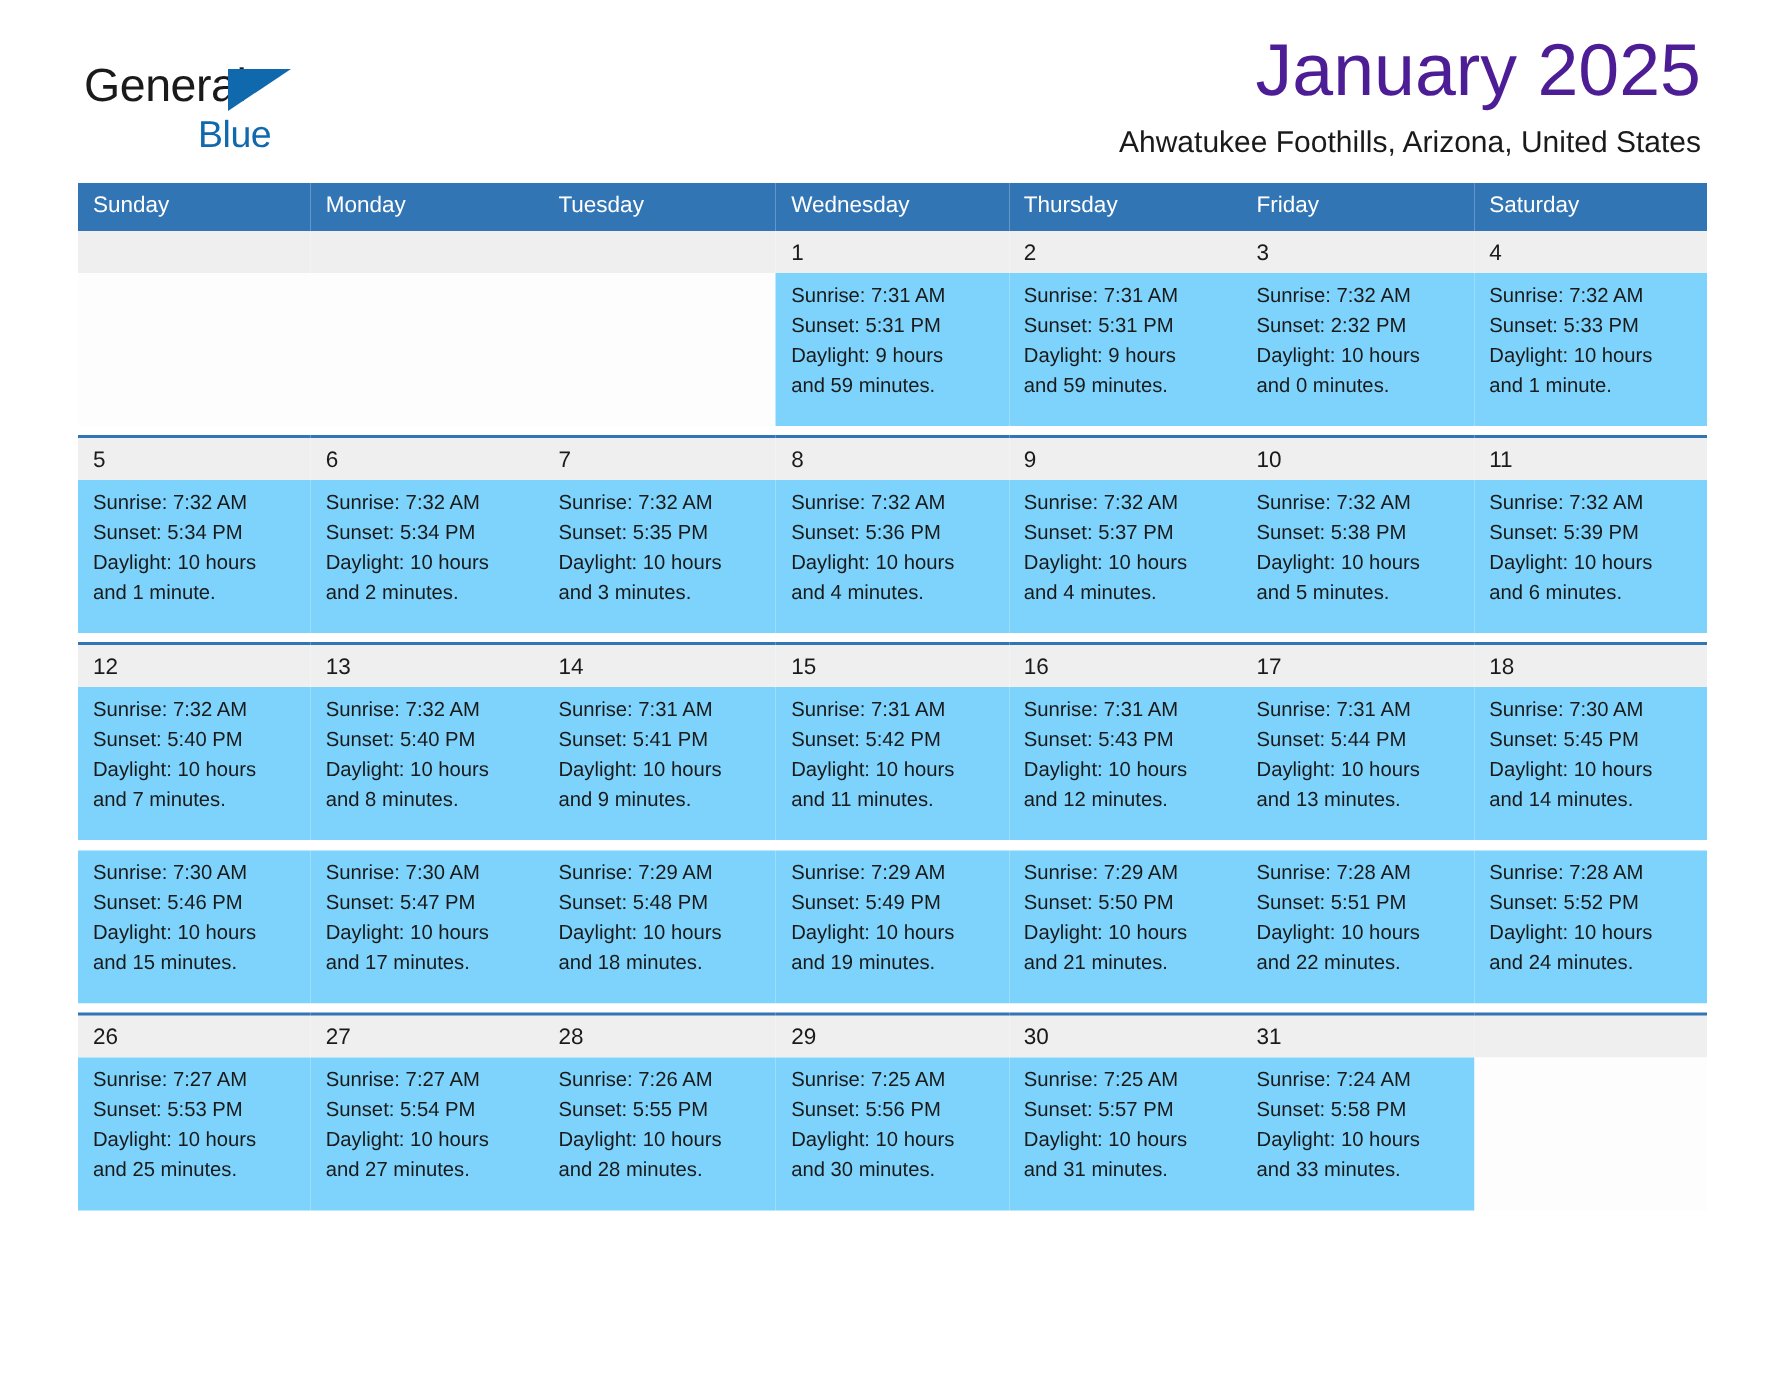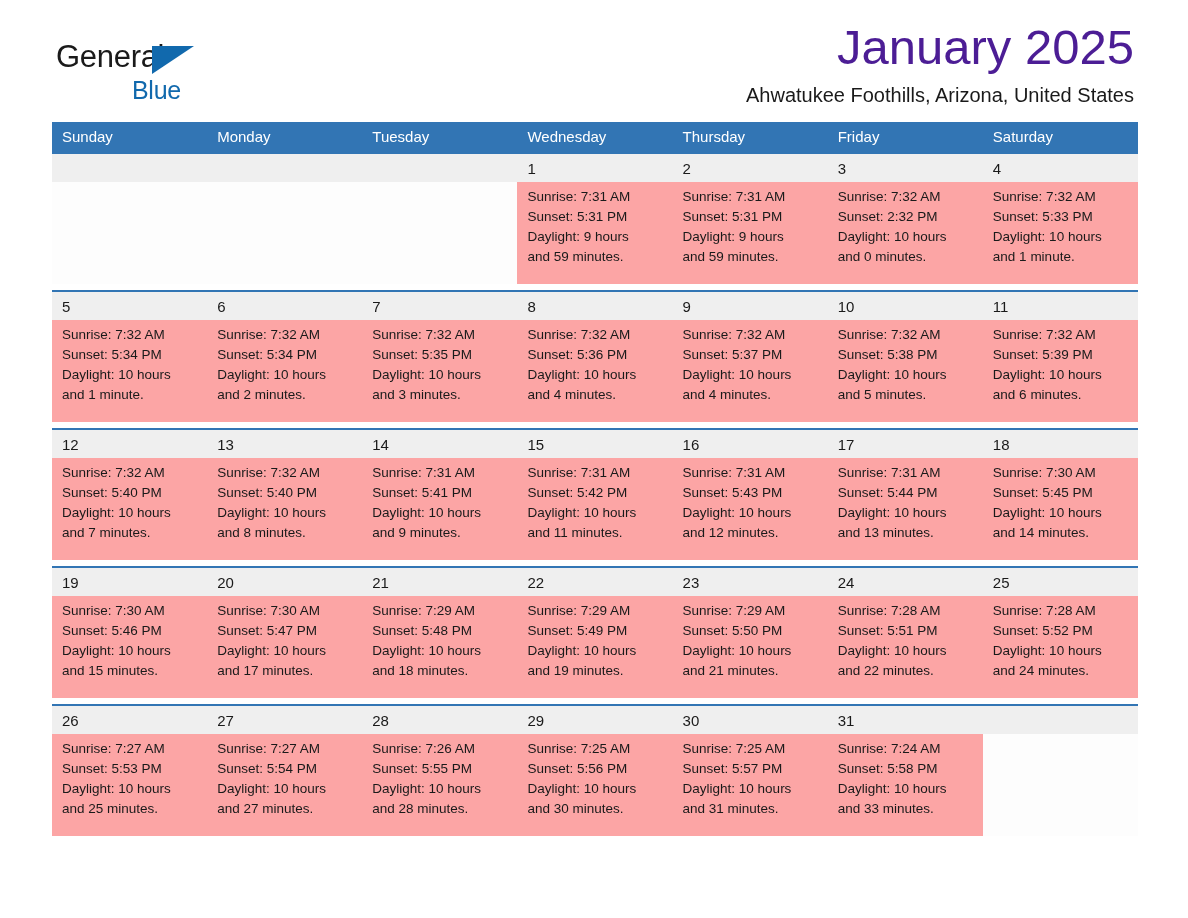--- a/index.html
+++ b/index.html
@@ -108,21 +108,21 @@
     color: #1a1a1a;
     padding: 6px 0 5px 10px;
     height: 25px;
     vertical-align: top;
     border-top: 2px solid #3275b4;
   }
   tr.daynum-row.first td { border-top: none; }
   tr.daynum-row td.blank { background: #efefef; }
 
   tr.info-row td {
-    background: #fca5a5;
+    background: #7dd3fc;
     font-size: 13.5px;
     line-height: 20px;
     color: #1a1a1a;
     padding: 5px 8px 13px 10px;
     height: 102px;
     vertical-align: top;
   }
   tr.info-row td .line { display: block; white-space: nowrap; }
   tr.info-row td.blank { background: #fdfdfd; }
   tr.spacer-row td { height: 7px; background: #ffffff; padding: 0; }
@@ -312,29 +312,20 @@
           <td class="">
             <span class="line">Sunrise: 7:30 AM</span>
             <span class="line">Sunset: 5:45 PM</span>
             <span class="line">Daylight: 10 hours</span>
             <span class="line">and 14 minutes.</span>
           </td>
         </tr>
         <tr class="spacer-row">
           <td colspan="7"></td>
         </tr>
-        <tr class="daynum-row">
-          <td class="">19</td>
-          <td class="">20</td>
-          <td class="">21</td>
-          <td class="">22</td>
-          <td class="">23</td>
-          <td class="">24</td>
-          <td class="">25</td>
-        </tr>
         <tr class="info-row">
           <td class="">
             <span class="line">Sunrise: 7:30 AM</span>
             <span class="line">Sunset: 5:46 PM</span>
             <span class="line">Daylight: 10 hours</span>
             <span class="line">and 15 minutes.</span>
           </td>
           <td class="">
             <span class="line">Sunrise: 7:30 AM</span>
             <span class="line">Sunset: 5:47 PM</span>

